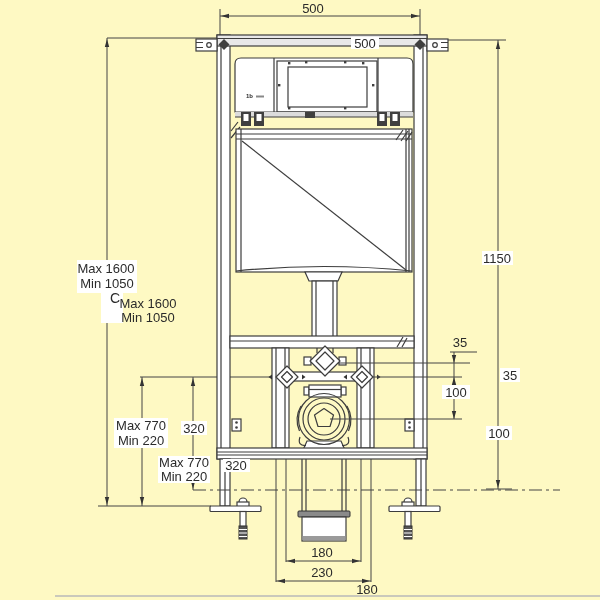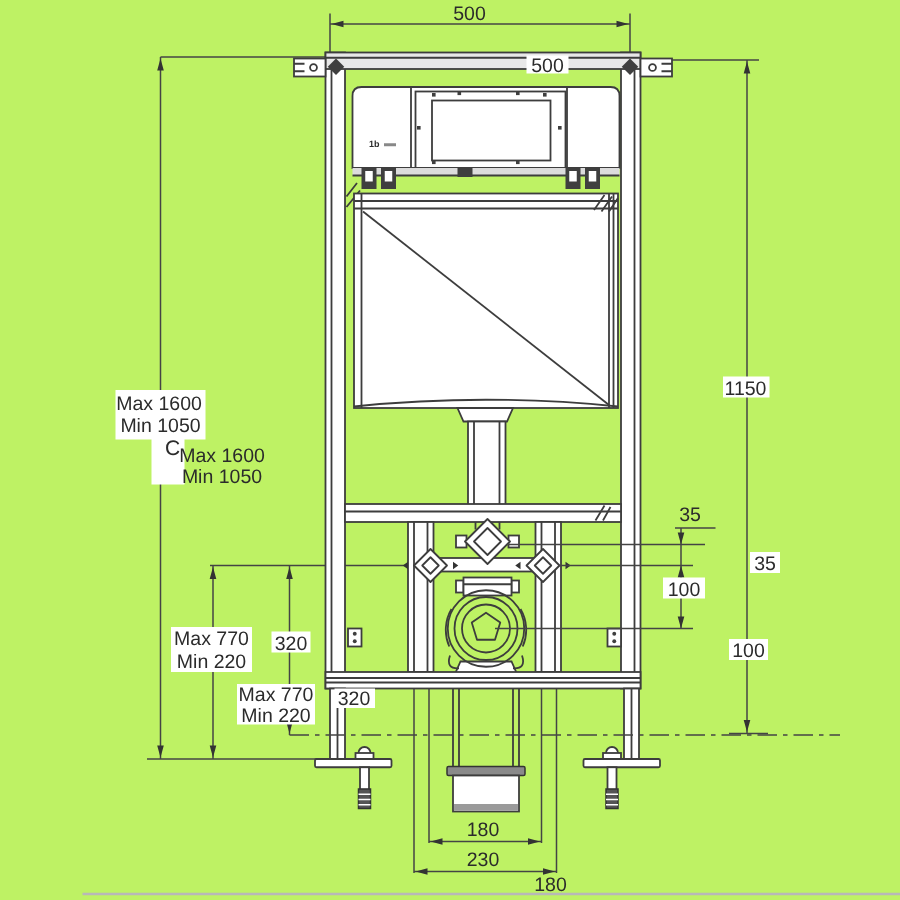--- a/index.html
+++ b/index.html
@@ -1,16 +1,16 @@
 <!DOCTYPE html>
 <html><head>
 <meta charset="utf-8">
 <style>
   html,body{margin:0;padding:0;background:#ffffff;}
-  .stage{width:600px;height:600px;position:relative;background:#bef264;overflow:hidden;}
+  .stage{width:600px;height:600px;position:relative;background:#fef9c3;overflow:hidden;}
   svg{display:block;}
   text{font-family:"Liberation Sans","DejaVu Sans",sans-serif;fill:#2b2b2b;}
   .dim-t{font-size:13px;}
   .dim-s{font-size:13px;}
   .big-c{font-size:14px;}
   .tiny{font-size:6px;font-weight:bold;}
   .st{stroke:#3d3d3d;fill:none;stroke-width:1.2;}
   .stw{stroke:#3d3d3d;fill:#ffffff;stroke-width:1.2;}
   .stg{stroke:#3d3d3d;fill:#e8e8e8;stroke-width:1.2;}
   .dk{fill:#3f3f3f;stroke:none;}

